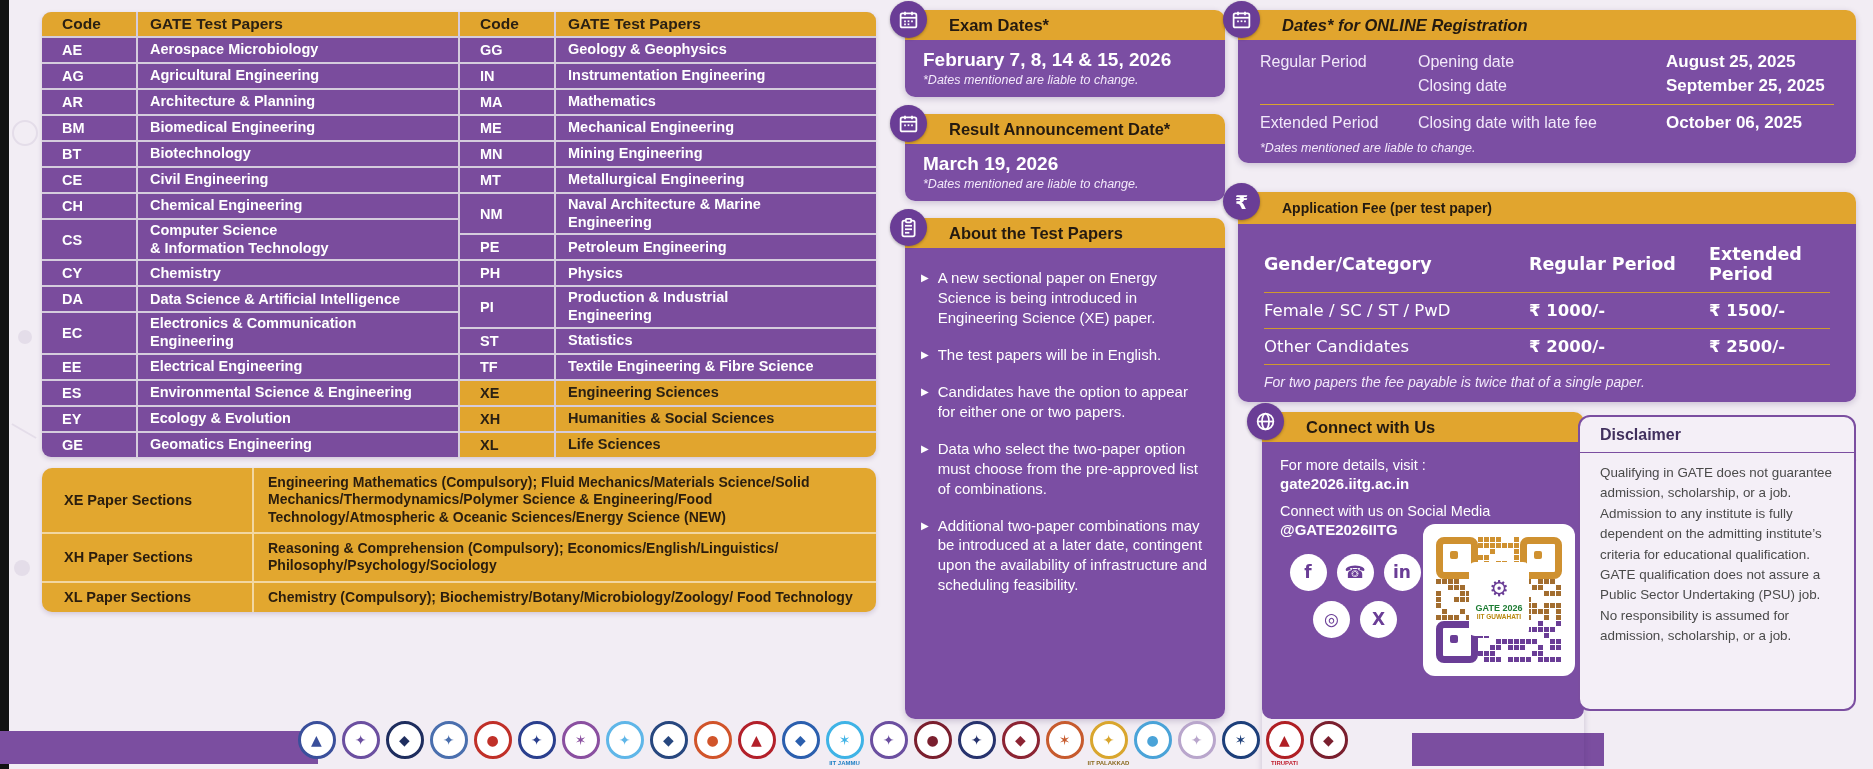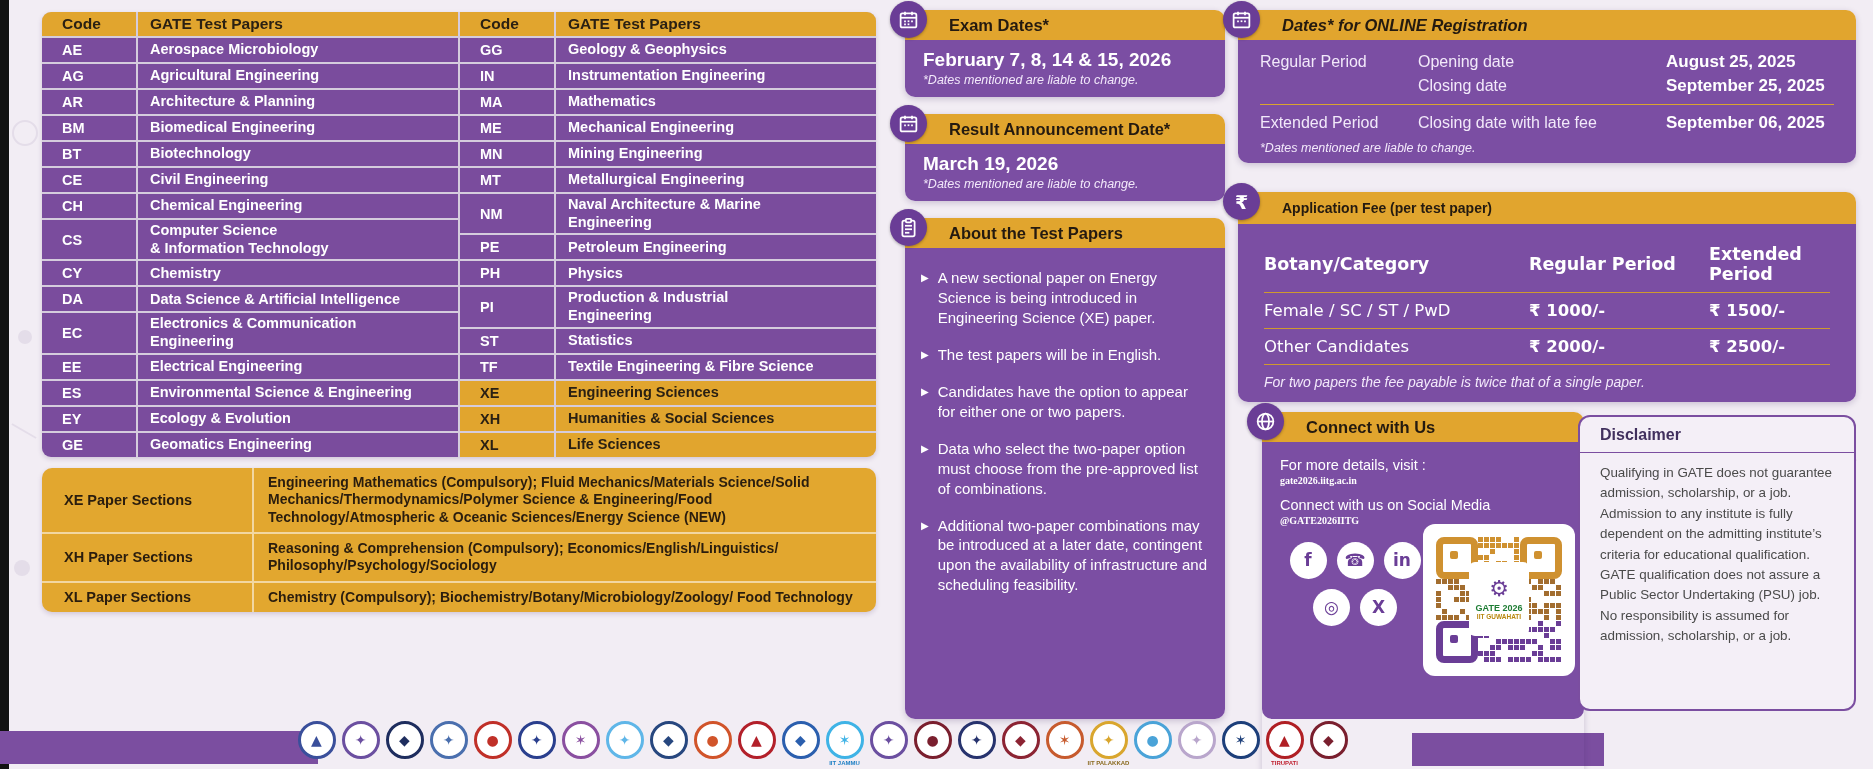--- a/index.html
+++ b/index.html
@@ -72,21 +72,21 @@
   .fee-row{display:grid;grid-template-columns:265px 180px 1fr;align-items:center;
            padding:8px 0;border-bottom:1.5px solid #cf9a2e;font-size:16.5px;font-family:"DejaVu Sans",sans-serif;}
   .fee-row>div:nth-child(2),.fee-row>div:nth-child(3){font-weight:bold;}
   .fee-head>div{font-weight:bold;font-size:17.5px;}
   .fee-note{font-style:italic;font-size:14px;color:#f3e9fb;padding:9px 0 2px;}
 
   #connect-card{left:1262px;top:412px;width:322px;height:377px;}
   #connect-card .card-head{height:30px;font-size:16.5px;}
   #connect-card .card-body{position:relative;height:277px;box-sizing:border-box;padding:14px 14px 0 18px;}
   .cw-line{font-size:14.5px;line-height:1.3;}
-  .cw-bold{font-weight:bold;font-size:10px;font-family:Liberation Serif, serif;}
+  .cw-bold{font-weight:bold;font-size:15px;}
   .socials{width:146px;display:flex;flex-wrap:wrap;gap:10px;justify-content:center;margin:16px 0 0 2px;}
   .soc{width:37px;height:37px;border-radius:50%;background:#fff;color:#6a3d96;display:flex;
        align-items:center;justify-content:center;font-weight:bold;font-size:17px;cursor:pointer;
        font-family:"DejaVu Sans",sans-serif;}
   #qr-box{position:absolute;right:9px;top:82px;width:152px;height:152px;background:#fff;border-radius:12px;}
   #qr-grid{position:absolute;left:13px;top:13px;width:126px;height:126px;}
   .qm{position:absolute;width:5px;height:5px;}
   .qf{position:absolute;width:28px;height:28px;border:7px solid;border-radius:8px;box-sizing:border-box;}
   .qfi{position:absolute;left:3px;top:3px;width:8px;height:8px;border-radius:2px;}
   #qr-emblem{position:absolute;left:46px;top:38px;width:60px;height:74px;background:#fff;border-radius:6px;
@@ -379,36 +379,36 @@
           </div>
           <div class="reg-row">
             <div class="reg-period"></div>
             <div class="reg-label">Closing date</div>
             <div class="reg-date">September 25, 2025</div>
           </div>
           <div class="reg-divider"></div>
           <div class="reg-row">
             <div class="reg-period">Extended Period</div>
             <div class="reg-label">Closing date with late fee</div>
-            <div class="reg-date">September 06, 2025</div>
+            <div class="reg-date">October 06, 2025</div>
           </div>
         </div>
       <div class="reg-note">*Dates mentioned are liable to change.</div>
     </div>
   </div>
 
   <div class="card" id="fee-card">
     <div class="badge">
         <span class="rupee">₹</span>
       </div>
     <div class="card-head">Application Fee (per test paper)</div>
     <div class="card-body">
       <div id="fee-table">
           <div class="fee-row fee-head">
-            <div>Botany/Category</div>
+            <div>Gender/Category</div>
             <div>Regular Period</div>
             <div>Extended Period</div>
           </div>
           <div class="fee-row">
             <div>Female / SC / ST / PwD</div>
             <div>₹ 1000/-</div>
             <div>₹ 1500/-</div>
           </div>
           <div class="fee-row">
             <div>Other Candidates</div>

